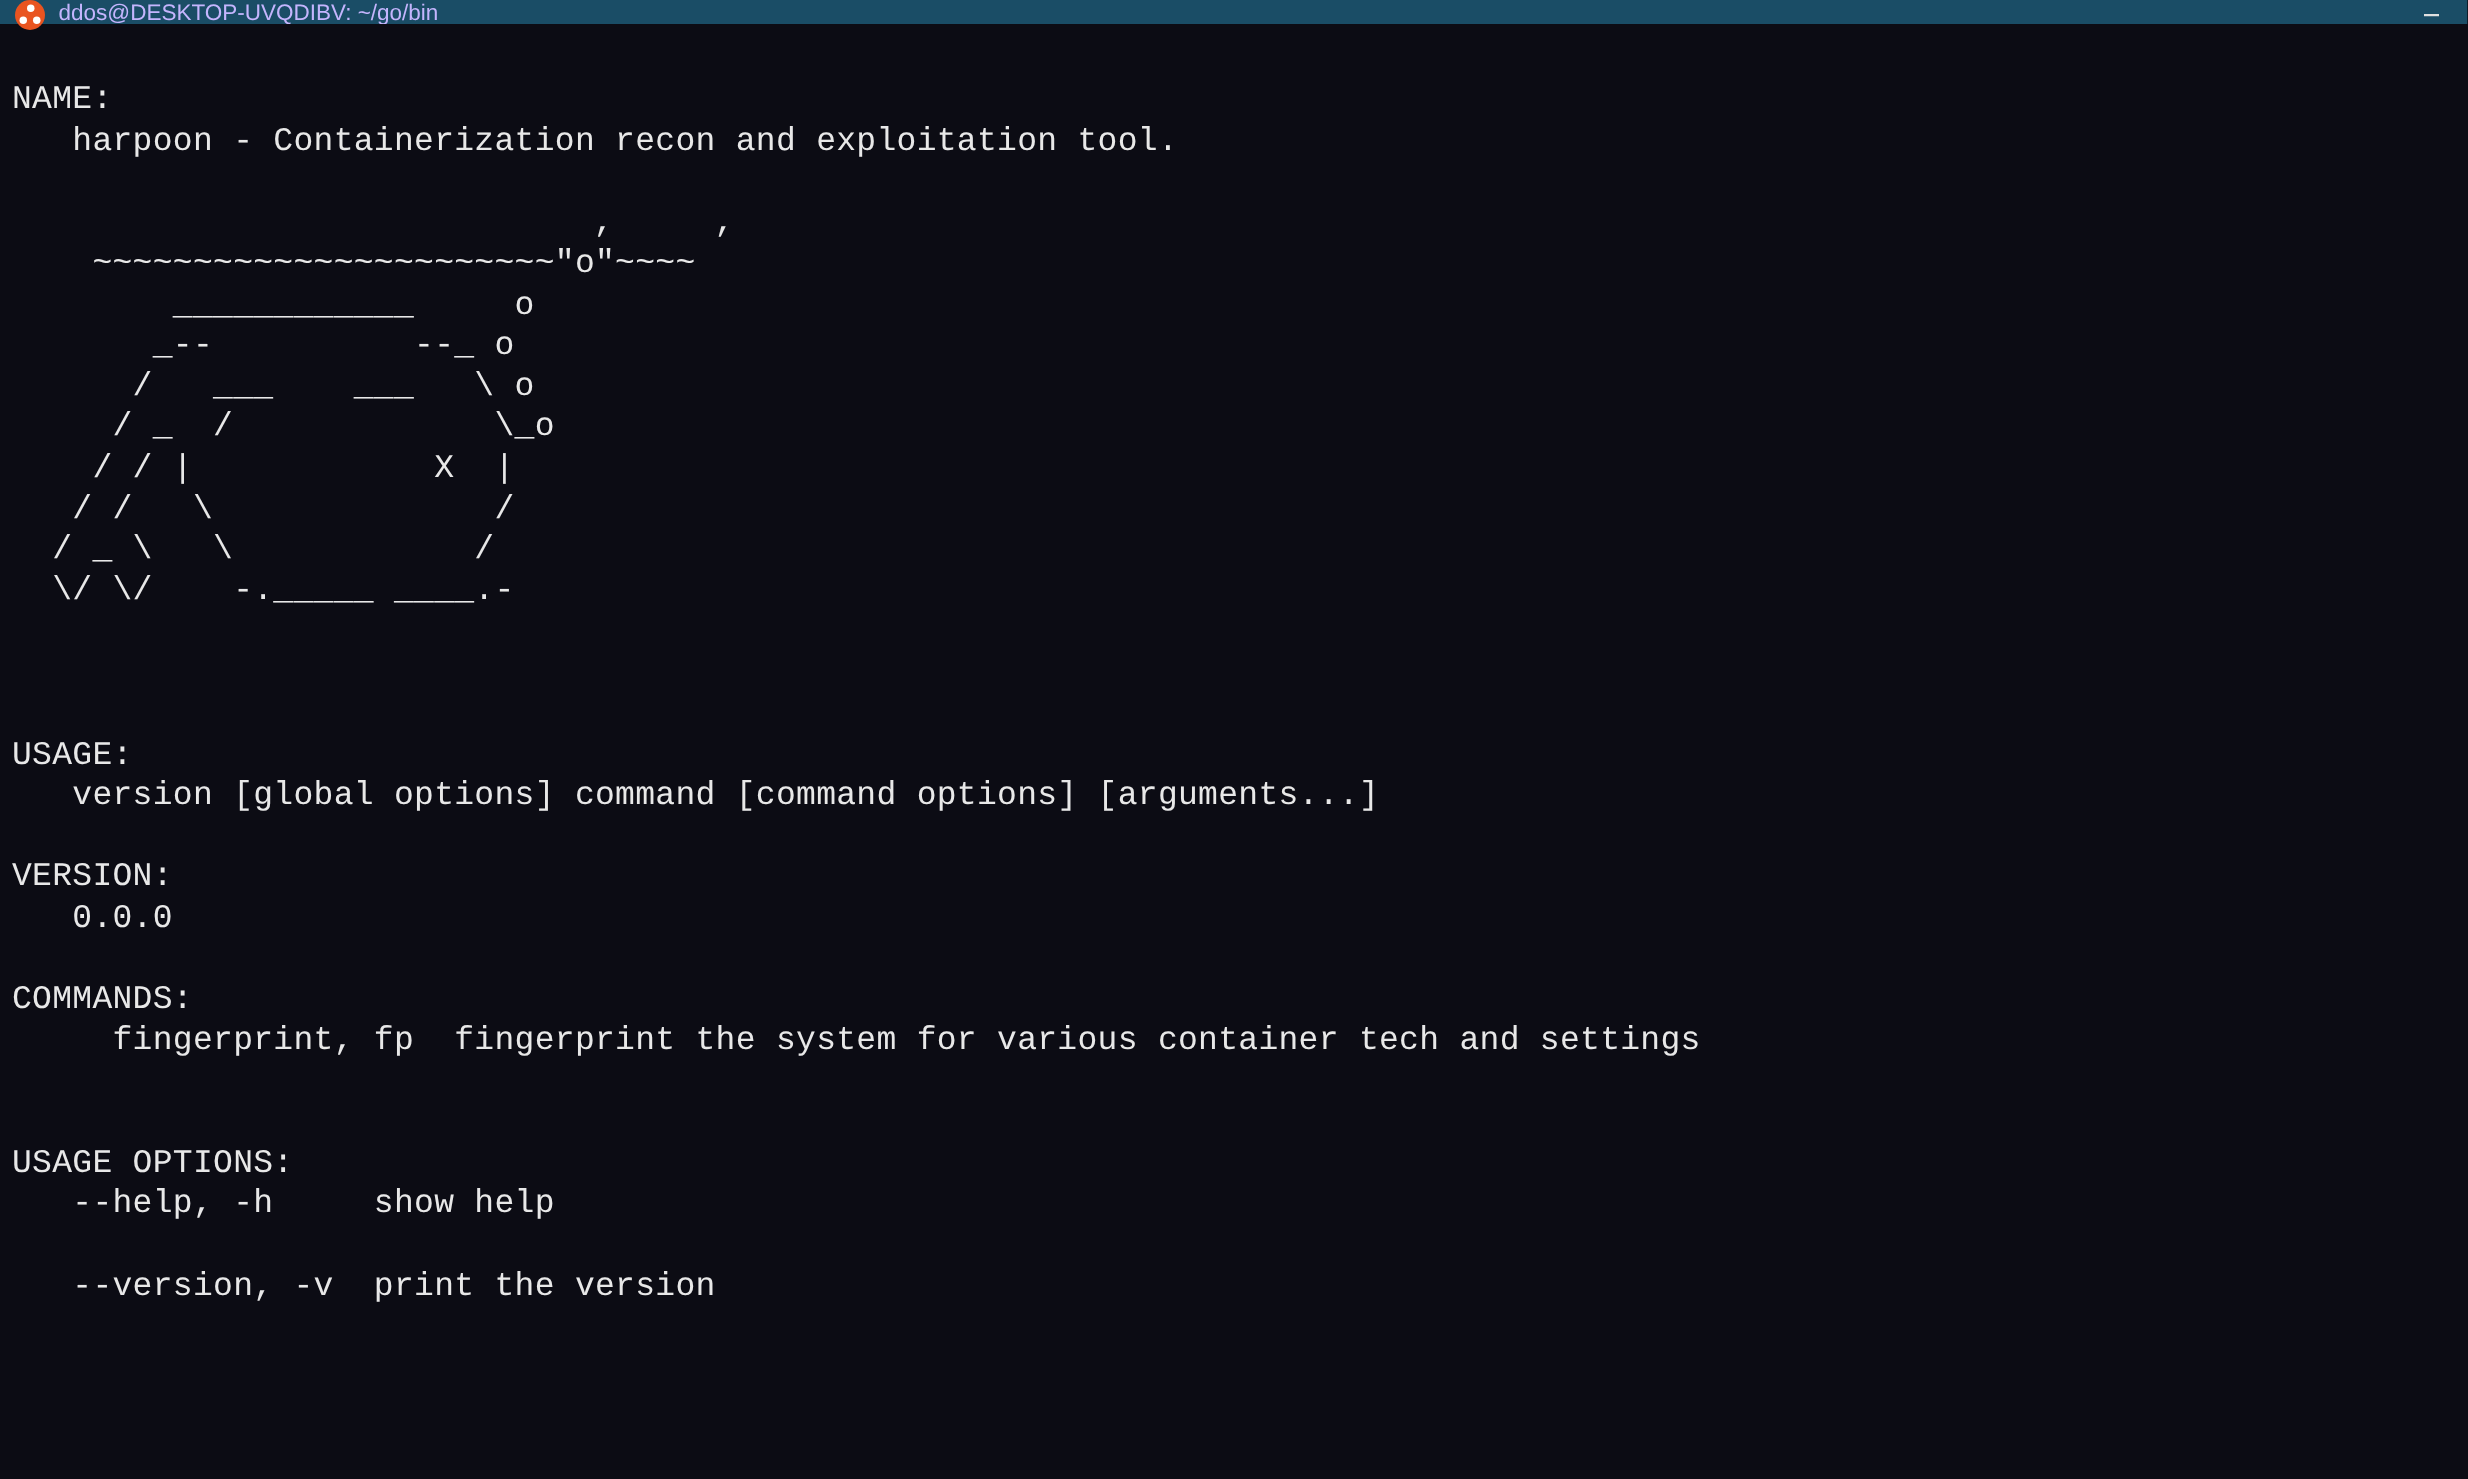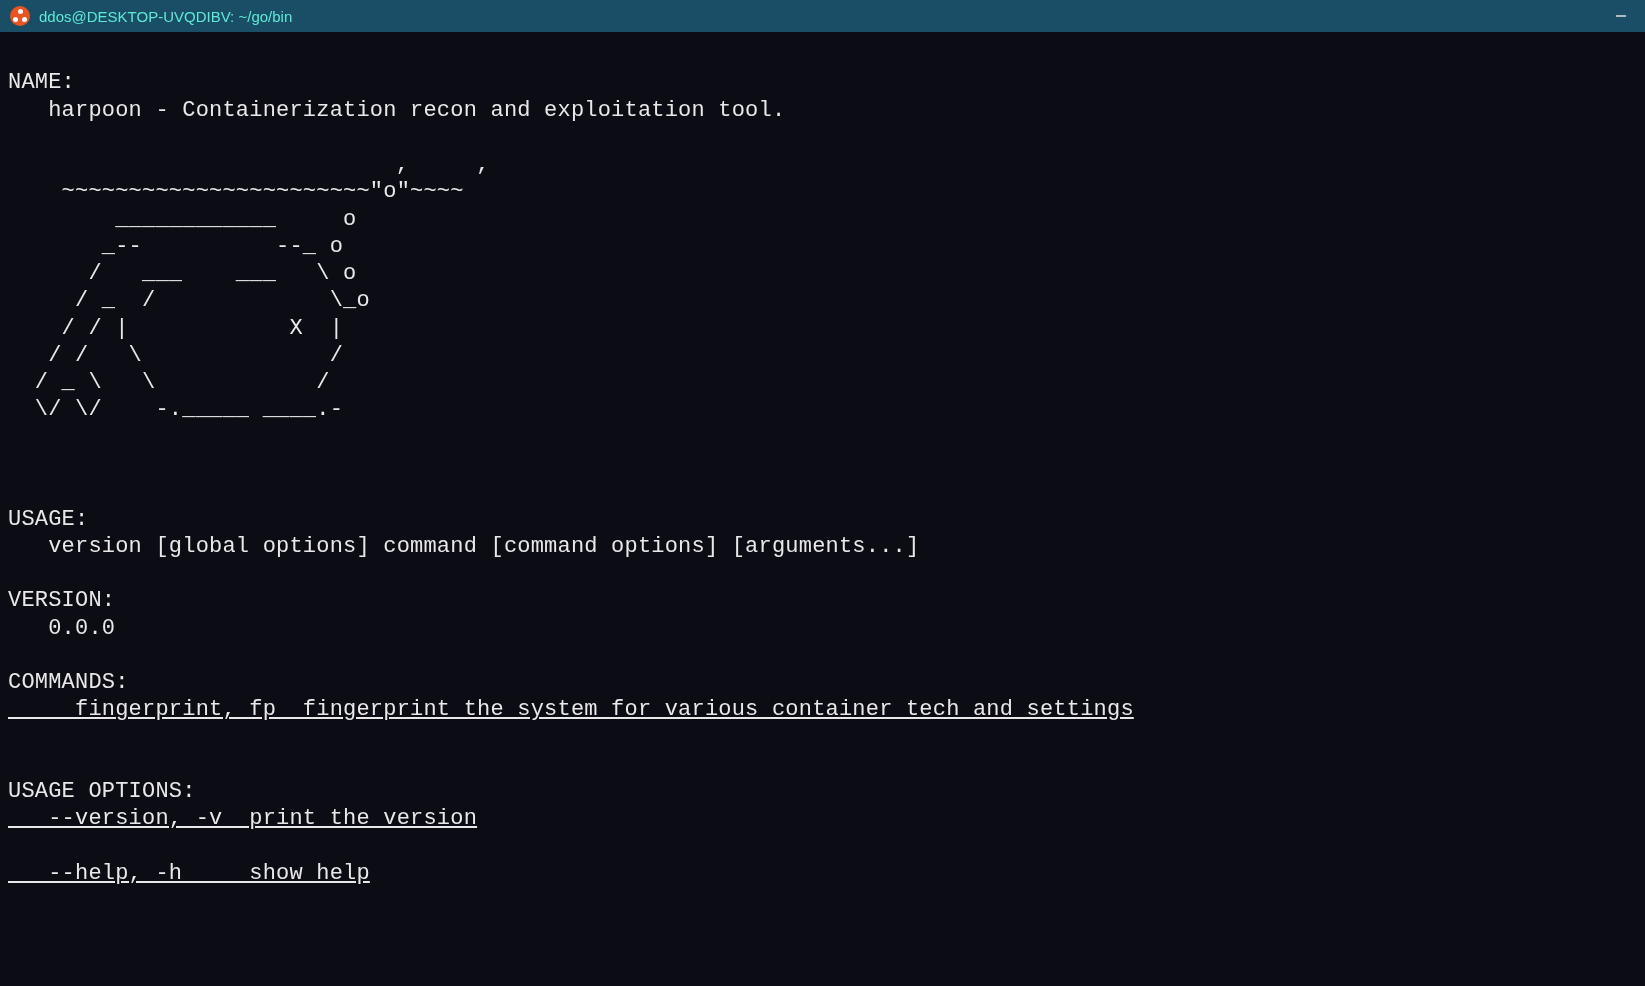--- a/index.html
+++ b/index.html
@@ -12,26 +12,26 @@
       width: 1645px;
       height: 986px;
       font-family: "Consolas", "Courier New", monospace;
       background: #0c0c14;
       overflow: hidden;
       display: flex;
       flex-direction: column;
     }
     
     .titlebar {
-      height: 32px;
+      height: 16px;
       background: #1a4d66;
       display: flex;
-      align-items: center;
+      align-items: flex-start;
       padding: 0 10px;
-      color: #5eead4;
+      color: #c4b5fd;
       font-family: "Segoe UI", Arial, sans-serif;
       font-size: 15px;
     }
     
     .titlebar-icon {
       width: 20px;
       height: 20px;
       background: #e95420;
       border-radius: 50%;
       display: flex;
@@ -102,21 +102,20 @@
       color: #e8e8e8;
     }
     
     .ascii-art {
       color: #e8e8e8;
       margin-left: 4ch;
     }
     
     .cmd-row {
       display: block;
-      text-decoration: underline;
     }
   </style>
 </head>
 <body>
 
 <div class="titlebar">
   <div class="titlebar-icon"></div>
   <div class="titlebar-title">ddos@DESKTOP-UVQDIBV: ~/go/bin</div>
   <div class="titlebar-controls">
     <div class="titlebar-control">
@@ -147,15 +146,15 @@
 <span class="heading">USAGE:</span>
 <span>   version [global options] command [command options] [arguments...]</span>
 
 <span class="heading">VERSION:</span>
 <span>   0.0.0</span>
 
 <span class="heading">COMMANDS:</span>
 <span class="cmd-row">     fingerprint, fp  fingerprint the system for various container tech and settings</span>
 
 <span class="heading">USAGE OPTIONS:</span>
+<span class="cmd-row">   --help, -h     show help</span>
 <span class="cmd-row">   --version, -v  print the version</span>
-<span class="cmd-row">   --help, -h     show help</span>
 </div>
 
 </body></html>

